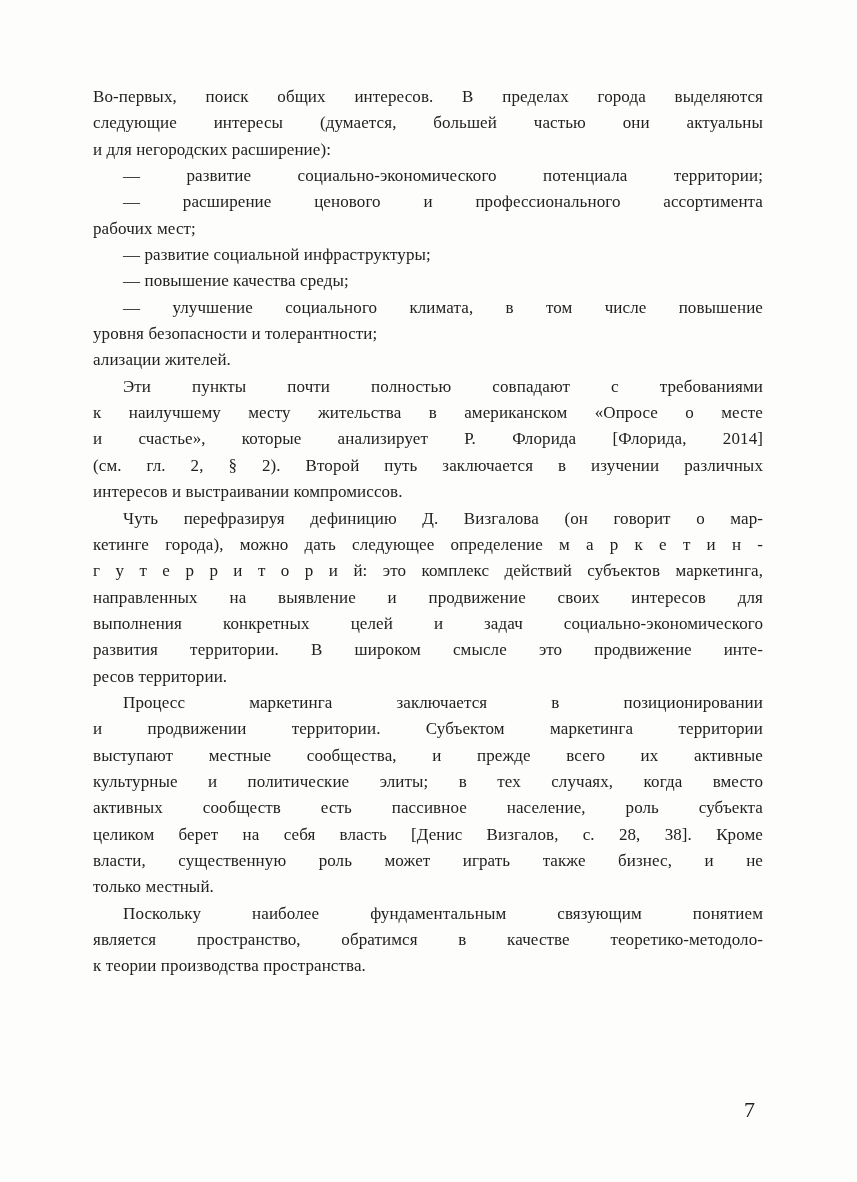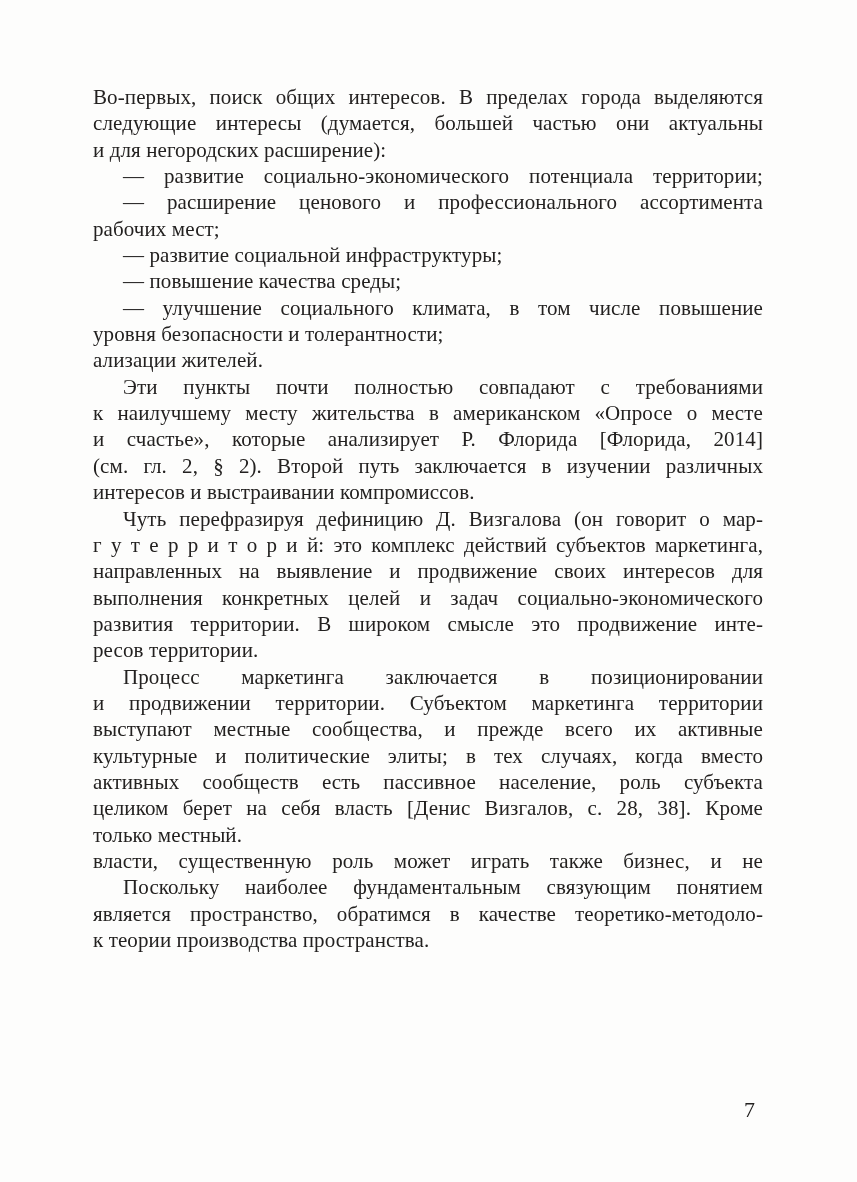--- a/index.html
+++ b/index.html
@@ -14,21 +14,21 @@
     overflow: hidden;
   }
   .text-column {
     position: absolute;
     left: 93px;
     top: 84px;
     width: 670px;
   }
   .block { margin: 0; padding: 0; }
   .line {
-    font-size: 21px;
+    font-size: 17px;
     line-height: 26.35px;
     height: 26.35px;
     text-align: justify;
     text-align-last: left;
     letter-spacing: 0.1px;
     overflow: hidden;
     white-space: nowrap;
   }
   .line.fill {
     white-space: normal;
@@ -77,35 +77,36 @@
       </div>
       <div class="block">
         <div class="line fill indent">Эти пункты почти полностью совпадают с требованиями</div>
         <div class="line fill">к наилучшему месту жительства в американском «Опросе о месте</div>
         <div class="line fill">и счастье», которые анализирует Р. Флорида [Флорида, 2014]</div>
         <div class="line fill">(см. гл. 2, § 2). Второй путь заключается в изучении различных</div>
         <div class="line">интересов и выстраивании компромиссов.</div>
       </div>
       <div class="block">
         <div class="line fill indent">Чуть перефразируя дефиницию Д. Визгалова (он говорит о мар-</div>
+        <div class="line fill">кетинге города), можно дать следующее определение м а р к е т и н -</div>
         <div class="line fill">г у  т е р р и т о р и й: это комплекс действий субъектов маркетинга,</div>
         <div class="line fill">направленных на выявление и продвижение своих интересов для</div>
         <div class="line fill">выполнения конкретных целей и задач социально-экономического</div>
         <div class="line fill">развития территории. В широком смысле это продвижение инте-</div>
         <div class="line">ресов территории.</div>
       </div>
       <div class="block">
         <div class="line fill indent">Процесс маркетинга заключается в позиционировании</div>
         <div class="line fill">и продвижении территории. Субъектом маркетинга территории</div>
         <div class="line fill">выступают местные сообщества, и прежде всего их активные</div>
         <div class="line fill">культурные и политические элиты; в тех случаях, когда вместо</div>
         <div class="line fill">активных сообществ есть пассивное население, роль субъекта</div>
         <div class="line fill">целиком берет на себя власть [Денис Визгалов, с. 28, 38]. Кроме</div>
+        <div class="line fill">власти, существенную роль может играть также бизнес, и не</div>
         <div class="line">только местный.</div>
-        <div class="line fill">власти, существенную роль может играть также бизнес, и не</div>
       </div>
       <div class="block">
         <div class="line fill indent">Поскольку наиболее фундаментальным связующим понятием</div>
         <div class="line fill">является пространство, обратимся в качестве теоретико-методоло-</div>
         <div class="line">к теории производства пространства.</div>
       </div>
     </div>
   <div class="page-number">7</div>
 </div>
 

